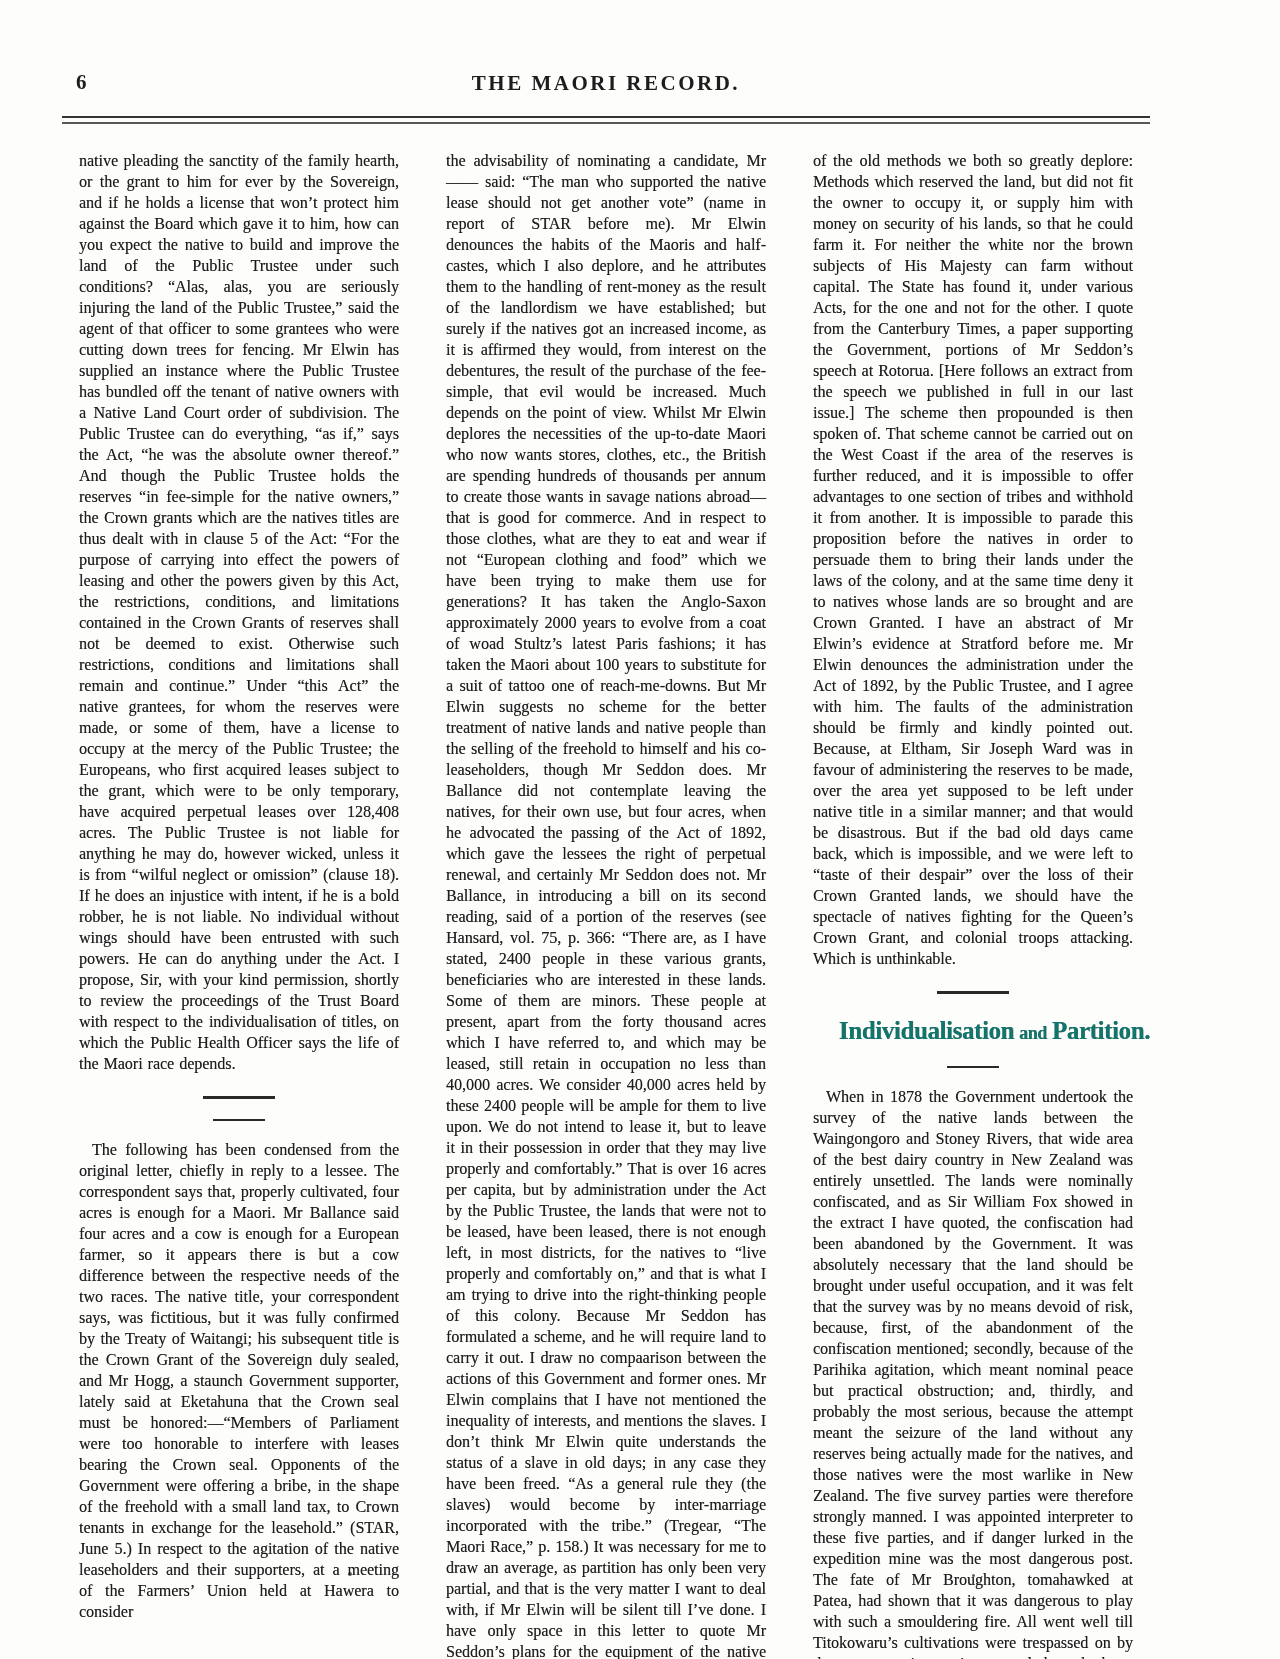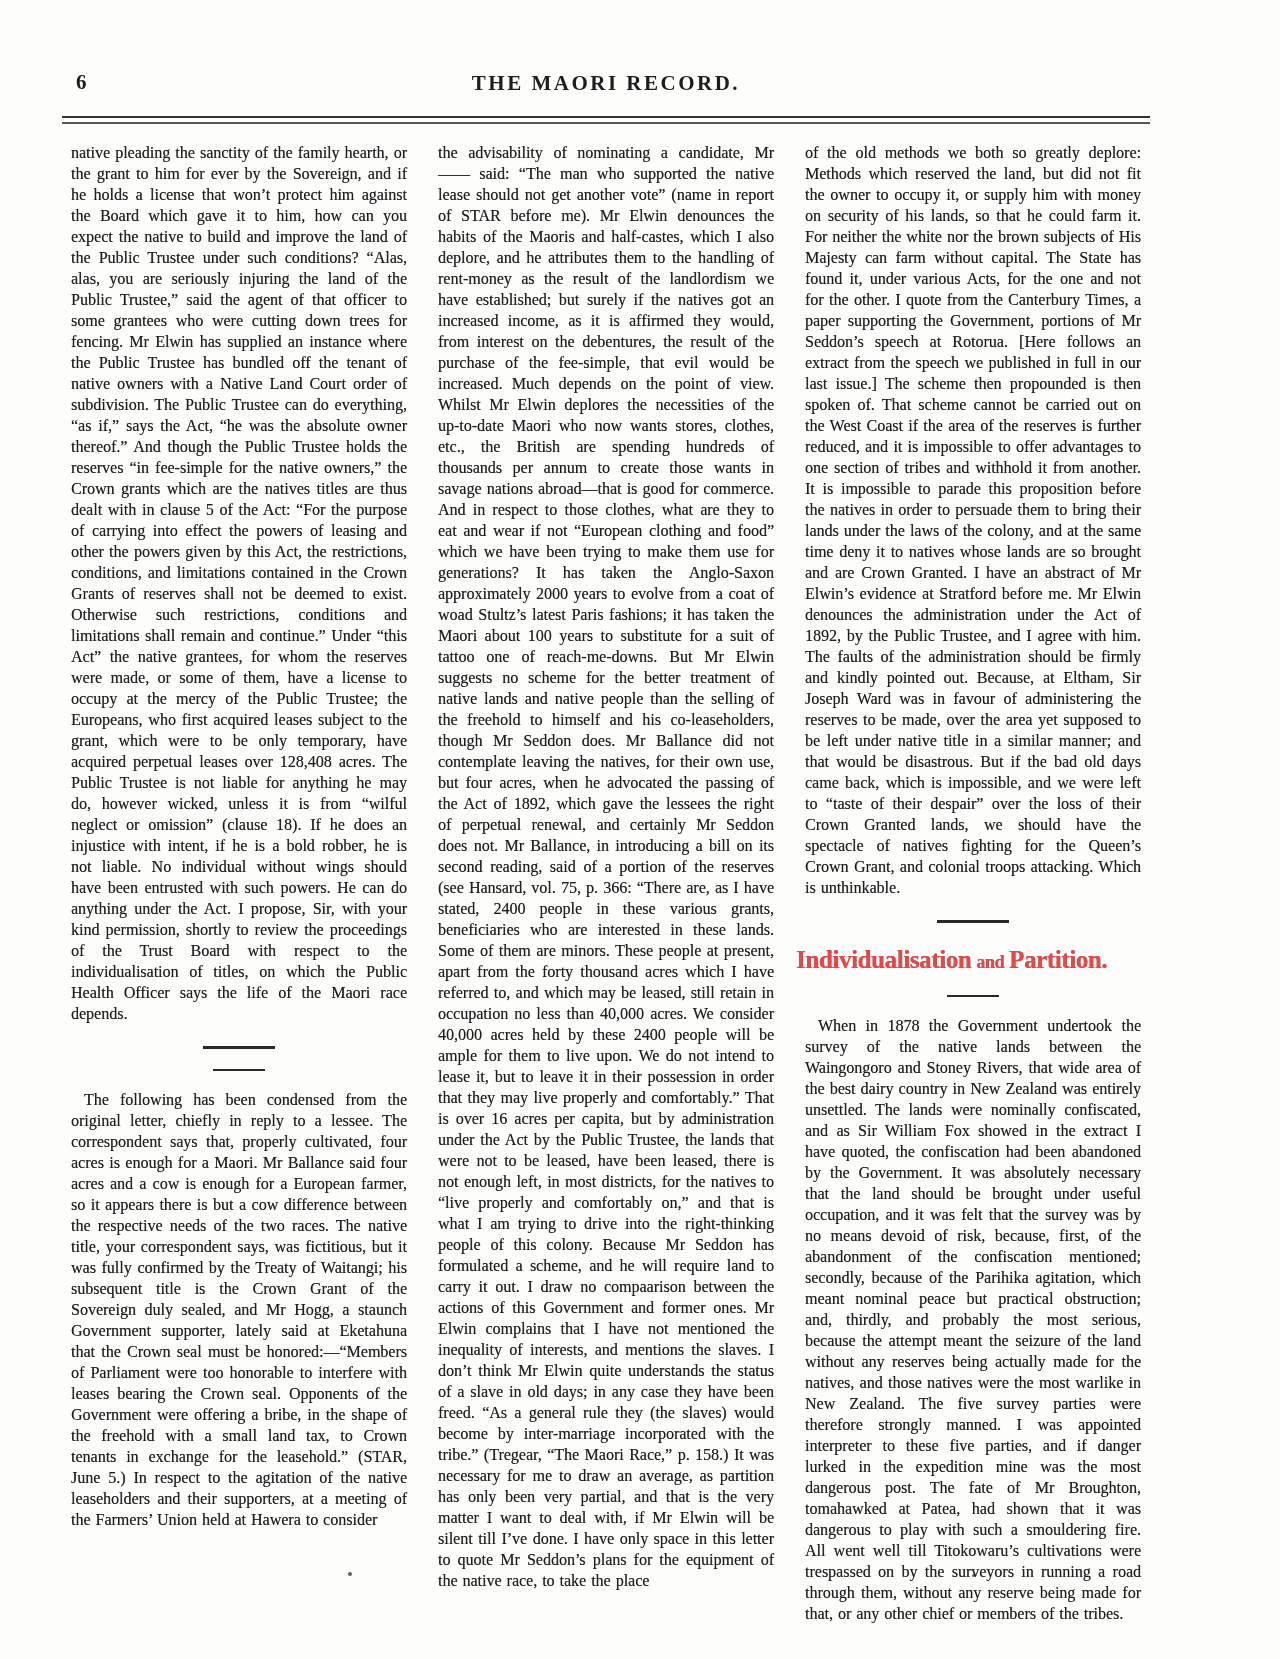--- a/index.html
+++ b/index.html
@@ -42,46 +42,46 @@
     border-bottom: 2px solid rgba(25,25,25,0.72);
   }
   
   .columns {
     display: flex;
     gap: 13px;
     margin-top: 9px;
   }
   .column { flex: 1 1 0; min-width: 0; }
   .body-text {
-    margin: 9px;
+    margin: 17px;
     font-size: 16px;
     line-height: 21px;
     text-align: justify;
     word-spacing: 0.06em;
     text-shadow: 0.25px 0 0 rgba(20,20,20,0.55);
   }
   .body-text.indent { text-indent: 13px; }
   .short-rule {
     width: 72px;
     margin: 22px auto 20px auto;
     border-top: 3px solid rgba(18,18,18,0.9);
   }
   .short-rule.thin {
     width: 52px;
     margin: 16px auto 18px auto;
     border-top-width: 2.5px;
   }
   .article-heading {
     margin: 0;
-    text-align: left;
+    text-align: right;
     font-size: 26px;
     line-height: 33px;
     font-weight: bold;
     letter-spacing: -0.2px;
-    color: #ef4444;
+    color: #0f766e;
     text-shadow: 0.3px 0 0 rgba(15,15,15,0.6);
   }
   .heading-individualisation {
     font-size: 25px;
     letter-spacing: -0.4px;
     white-space: nowrap;
   }
   .heading-individualisation .and {
     font-size: 18px;
     margin: 0 5px;

